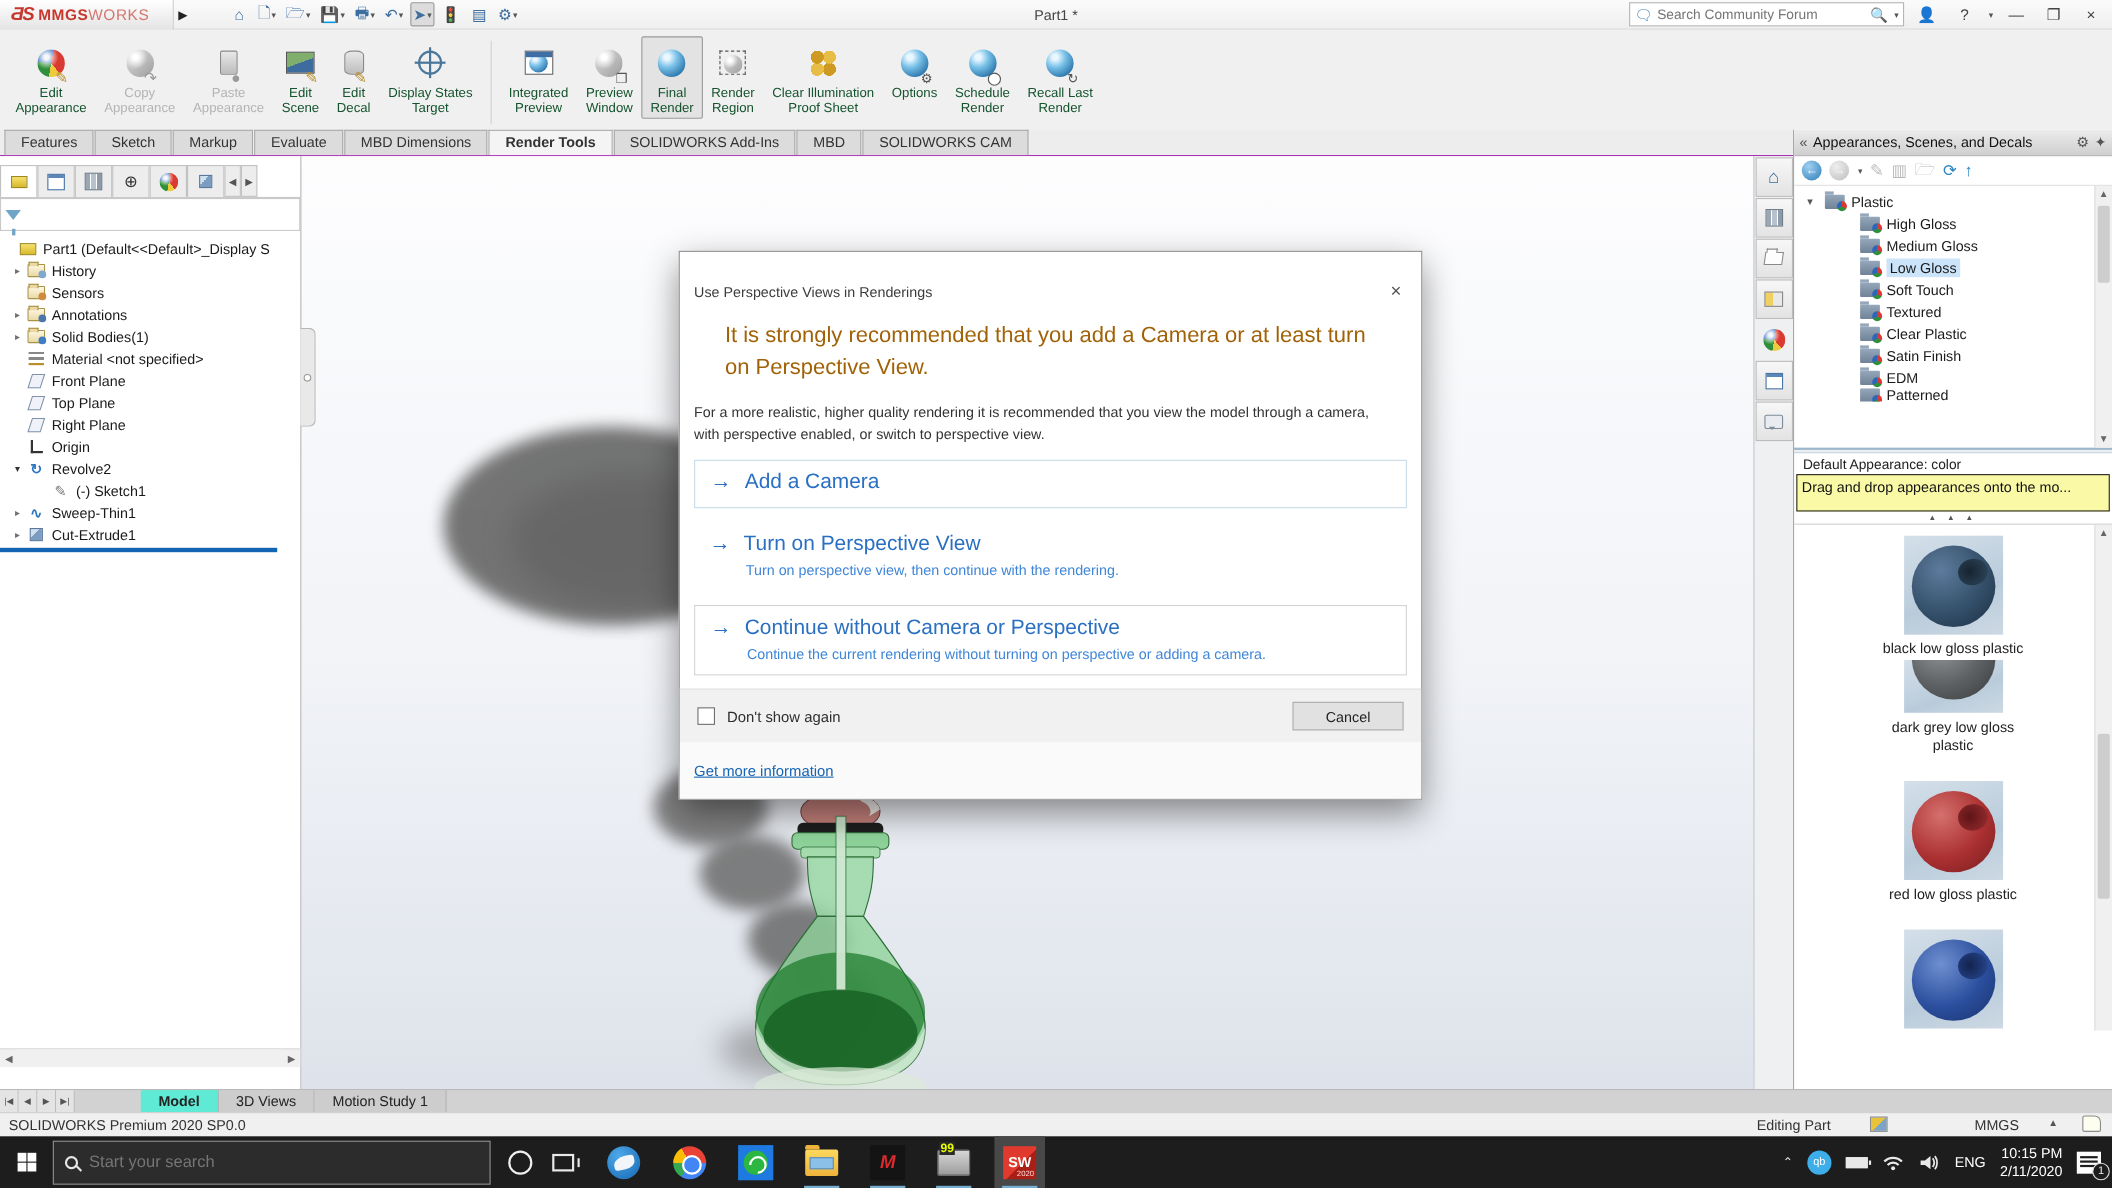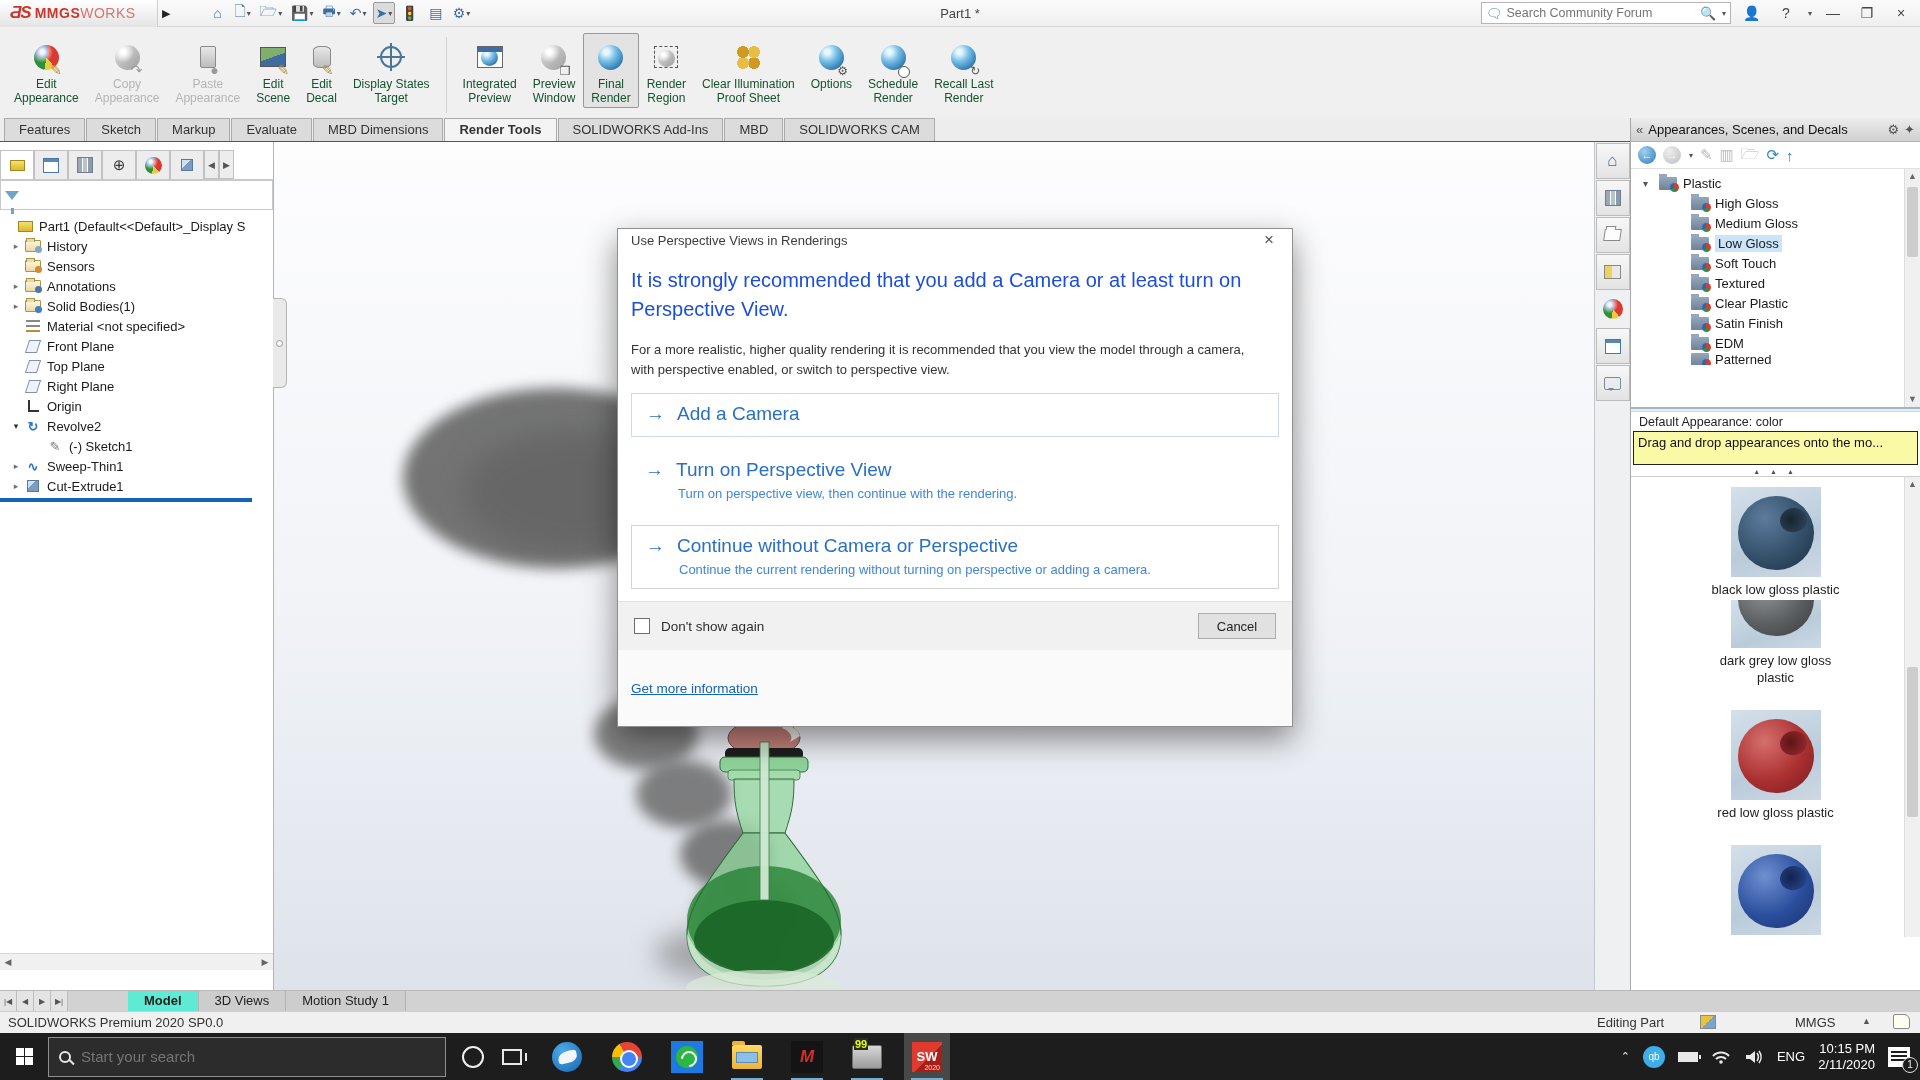--- a/index.html
+++ b/index.html
@@ -218,35 +218,35 @@
   #tray .txt { font-size:13px; }
   #clock { text-align:right; font-size:13px; line-height:16px; }
   .notif { width:22px; height:20px; background:#fdfdfd; position:relative; }
   .notif::before { content:""; position:absolute; left:3px; top:4px; right:3px; height:2px; background:#1d1d1d; box-shadow:0 4px 0 #1d1d1d, 0 8px 0 #1d1d1d; }
   .notif .badge { position:absolute; right:-8px; bottom:-6px; width:16px; height:16px; border:1.5px solid #ddd; border-radius:50%;
     font-size:10px; color:#eee; display:flex; align-items:center; justify-content:center; background:#1d1d1d; }
 
   
   #dialog { position:absolute; left:617px; top:228px; width:676px; height:499px; background:#fff;
     border:1px solid #8f8f8f; box-shadow:0 12px 30px rgba(0,0,0,.45); z-index:50; display:flex; flex-direction:column;}
-  #dlg-title-row { display:flex; align-items:center; padding:1px 10px 6px 13px; }
+  #dlg-title-row { display:flex; align-items:center; padding:26px 10px 6px 13px; }
   #dlg-title { flex:1; font-size:13px; color:#3c3c3c; }
   #dlg-close { font-size:17px; color:#555; width:26px; text-align:center; }
-  #dlg-heading { font-size:20px; line-height:29px; color:#1d4ed8; padding:10px 30px 0 13px; }
+  #dlg-heading { font-size:20px; line-height:29px; color:#a16207; padding:10px 30px 0 13px;margin-left:28px; }
   #dlg-body { font-size:13px; line-height:20px; color:#333; padding:16px 28px 0 13px; }
   .opt { margin:13px 13px 0; padding:9px 14px 11px; }
   .opt.boxed { border:1px solid #c9dcea; }
   .opt.boxed-gray { border:1px solid #d4d4d4; }
   .opt-title { display:flex; align-items:center; gap:12px; font-size:19px; color:#2a70c2; }
   .opt-arrow { font-size:19px; color:#2a70c2; }
   .opt-desc { font-size:13px; color:#3f86d8; margin:5px 0 0 33px; }
   #dlg-footer { margin-top:12px; background:#f1f1f1; border-top:1px solid #e2e2e2; height:49px; display:flex; align-items:center; padding:0 16px; }
   .cbx { width:16px; height:16px; border:1.5px solid #6e6e6e; background:#fff; margin-right:11px; }
   #dlg-dontshow { font-size:13.5px; color:#2e2e2e; flex:1; }
-  #dlg-cancel { width:78px; height:26px; background:#e1e1e1; border:1px solid #adadad; font-size:13px; color:#222;
+  #dlg-cancel { width:101px; height:26px; background:#e1e1e1; border:1px solid #adadad; font-size:13px; color:#222;
     display:flex; align-items:center; justify-content:center; }
   #dlg-link-row { flex:1; display:flex; align-items:center; padding:0 13px; background:#fafafa; }
   #dlg-link { font-size:13.5px; color:#1464b4; text-decoration:underline; }
 </style>
 </head>
 <body>
 
 <div id="screen">
 
   <div id="titlebar">

